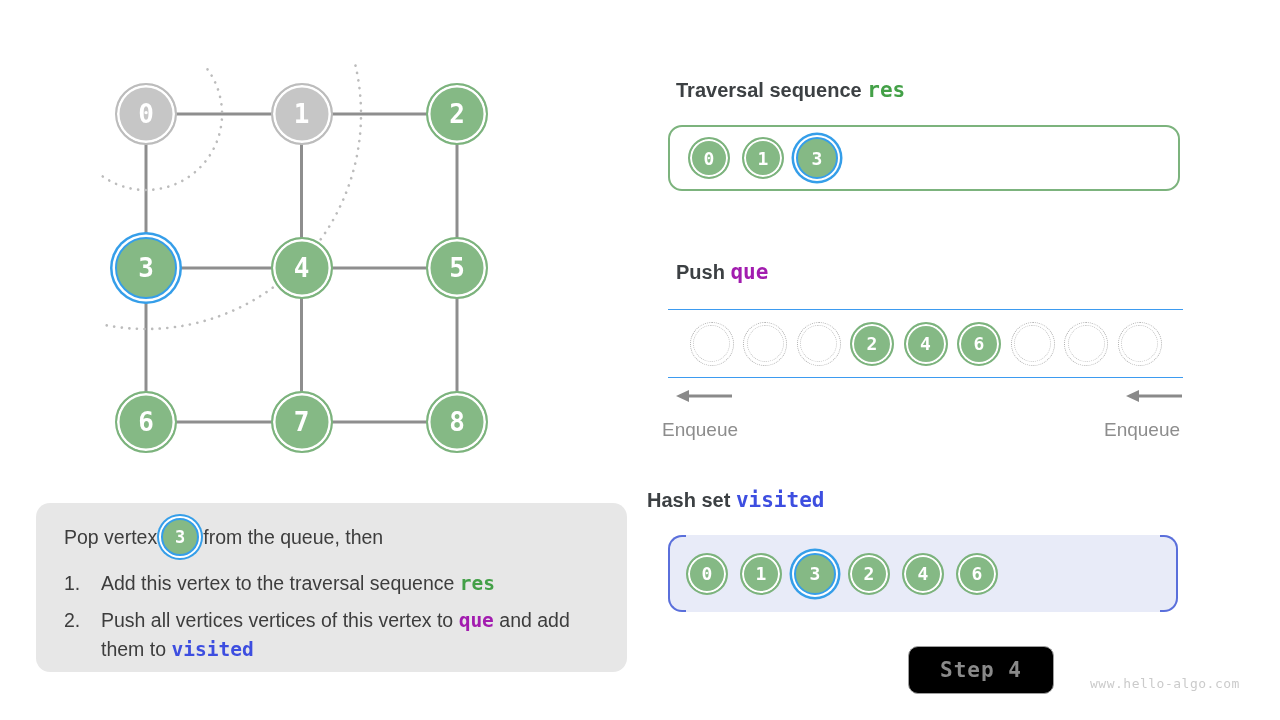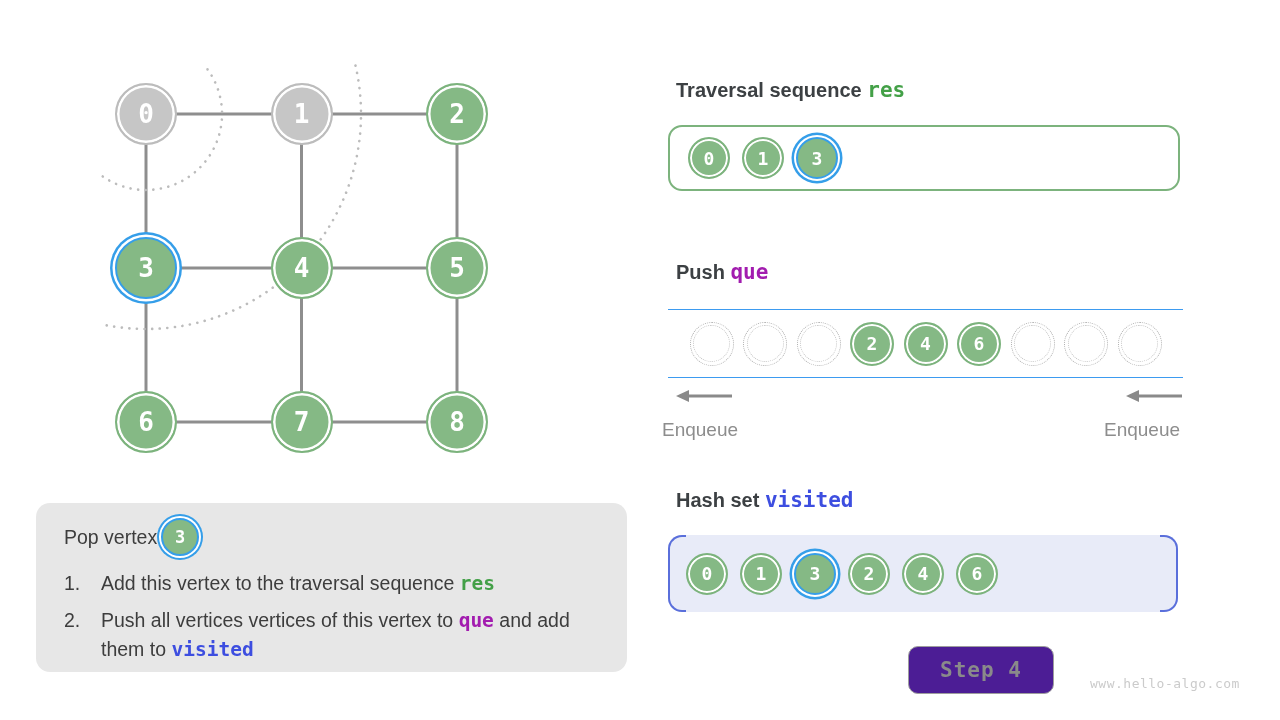--- a/index.html
+++ b/index.html
@@ -102,21 +102,21 @@
     box-shadow:0 0 0 2px #fff, 0 0 0 4px #359ee9;
     margin:0 4px;
   }
   .exp-item { display:flex; margin-bottom:8px; line-height:28px; }
   .exp-num { width:37px; flex:none; }
   .exp-text { flex:1; }
 
   
   #step-button {
     left:908px; top:646px; width:146px; height:48px;
-    background:#4c1d95; border:1.5px solid #9e9e9e; border-radius:10px;
+    background:#000000; border:1.5px solid #9e9e9e; border-radius:10px;
     display:flex; align-items:center; justify-content:center;
     font-family:"DejaVu Sans Mono", monospace; font-weight:bold;
     font-size:21px; color:#8a8a8a; letter-spacing:1px;
   }
   #watermark {
     left:1076px; top:676px;
     font-family:"DejaVu Sans Mono", monospace;
     font-size:13px; color:#cbcbcb; letter-spacing:0.5px;margin-left:14px;
   }
 </style>
@@ -150,20 +150,21 @@
       <div class="gnode green" style="left: 115px; top: 391px;">6</div>
       <div class="gnode green" style="left: 270.5px; top: 391px;">7</div>
       <div class="gnode green" style="left: 426px; top: 391px;">8</div>
     </div>
 </div>
 
 <div id="explain-box" class="abs">
   <div id="exp-line1">
     <span>Pop vertex</span>
     <span class="inline-circle">3</span>
+    <span>from the queue, then</span>
   </div>
   <div id="exp-list">
       <div class="exp-item">
         <span class="exp-num">1.</span>
         <span class="exp-text"><span>Add this vertex to the traversal sequence </span><span class="code code-green">res</span></span>
       </div>
       <div class="exp-item">
         <span class="exp-num">2.</span>
         <span class="exp-text"><span>Push all vertices vertices of this vertex to </span><span class="code code-blue">que</span><span> and add them to </span><span class="code code-indigo">visited</span></span>
       </div>
@@ -200,21 +201,21 @@
   <line x1="58" y1="8" x2="13" y2="8" stroke="#8a8a8a" stroke-width="3"></line>
   <polygon points="2,8 15,2 15,14" fill="#8a8a8a"></polygon>
 </svg>
 <svg class="qarrow" style="left:1124px; top:388px;" viewBox="0 0 60 16">
   <line x1="58" y1="8" x2="13" y2="8" stroke="#8a8a8a" stroke-width="3"></line>
   <polygon points="2,8 15,2 15,14" fill="#8a8a8a"></polygon>
 </svg>
 <div class="qlabel" style="left:662px; top:417px;">Enqueue</div>
 <div class="qlabel" style="left:1104px; top:417px;">Enqueue</div>
 
-<div class="panel-heading" style="left:676px; top:486px;">
+<div class="panel-heading" style="left:647px; top:486px;">
   <span>Hash set</span>
   <span class="code code-indigo" style="font-size:21px;">visited</span>
 </div>
 <div id="hash-box" class="abs">
     <div class="pcircle green">0</div>
     <div class="pcircle green">1</div>
     <div class="pcircle current">3</div>
     <div class="pcircle green">2</div>
     <div class="pcircle green">4</div>
     <div class="pcircle green">6</div>

